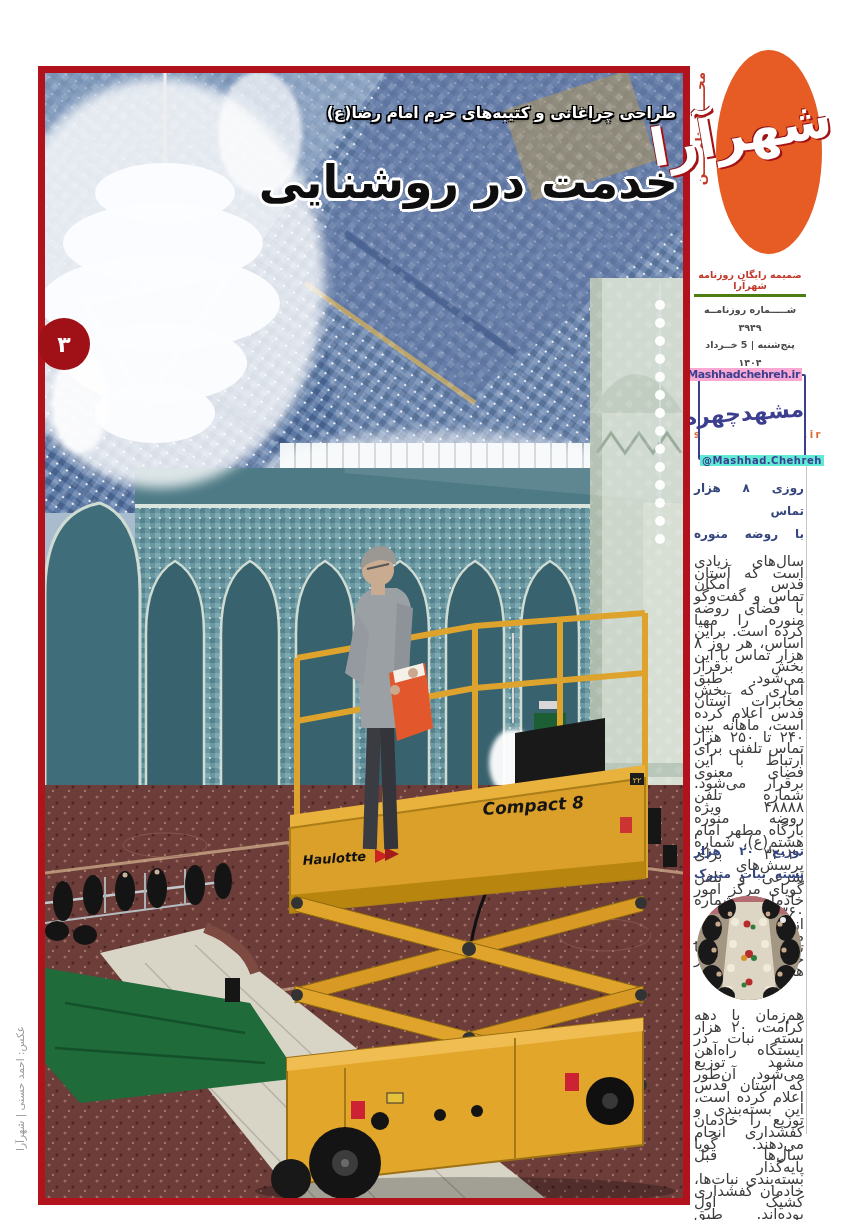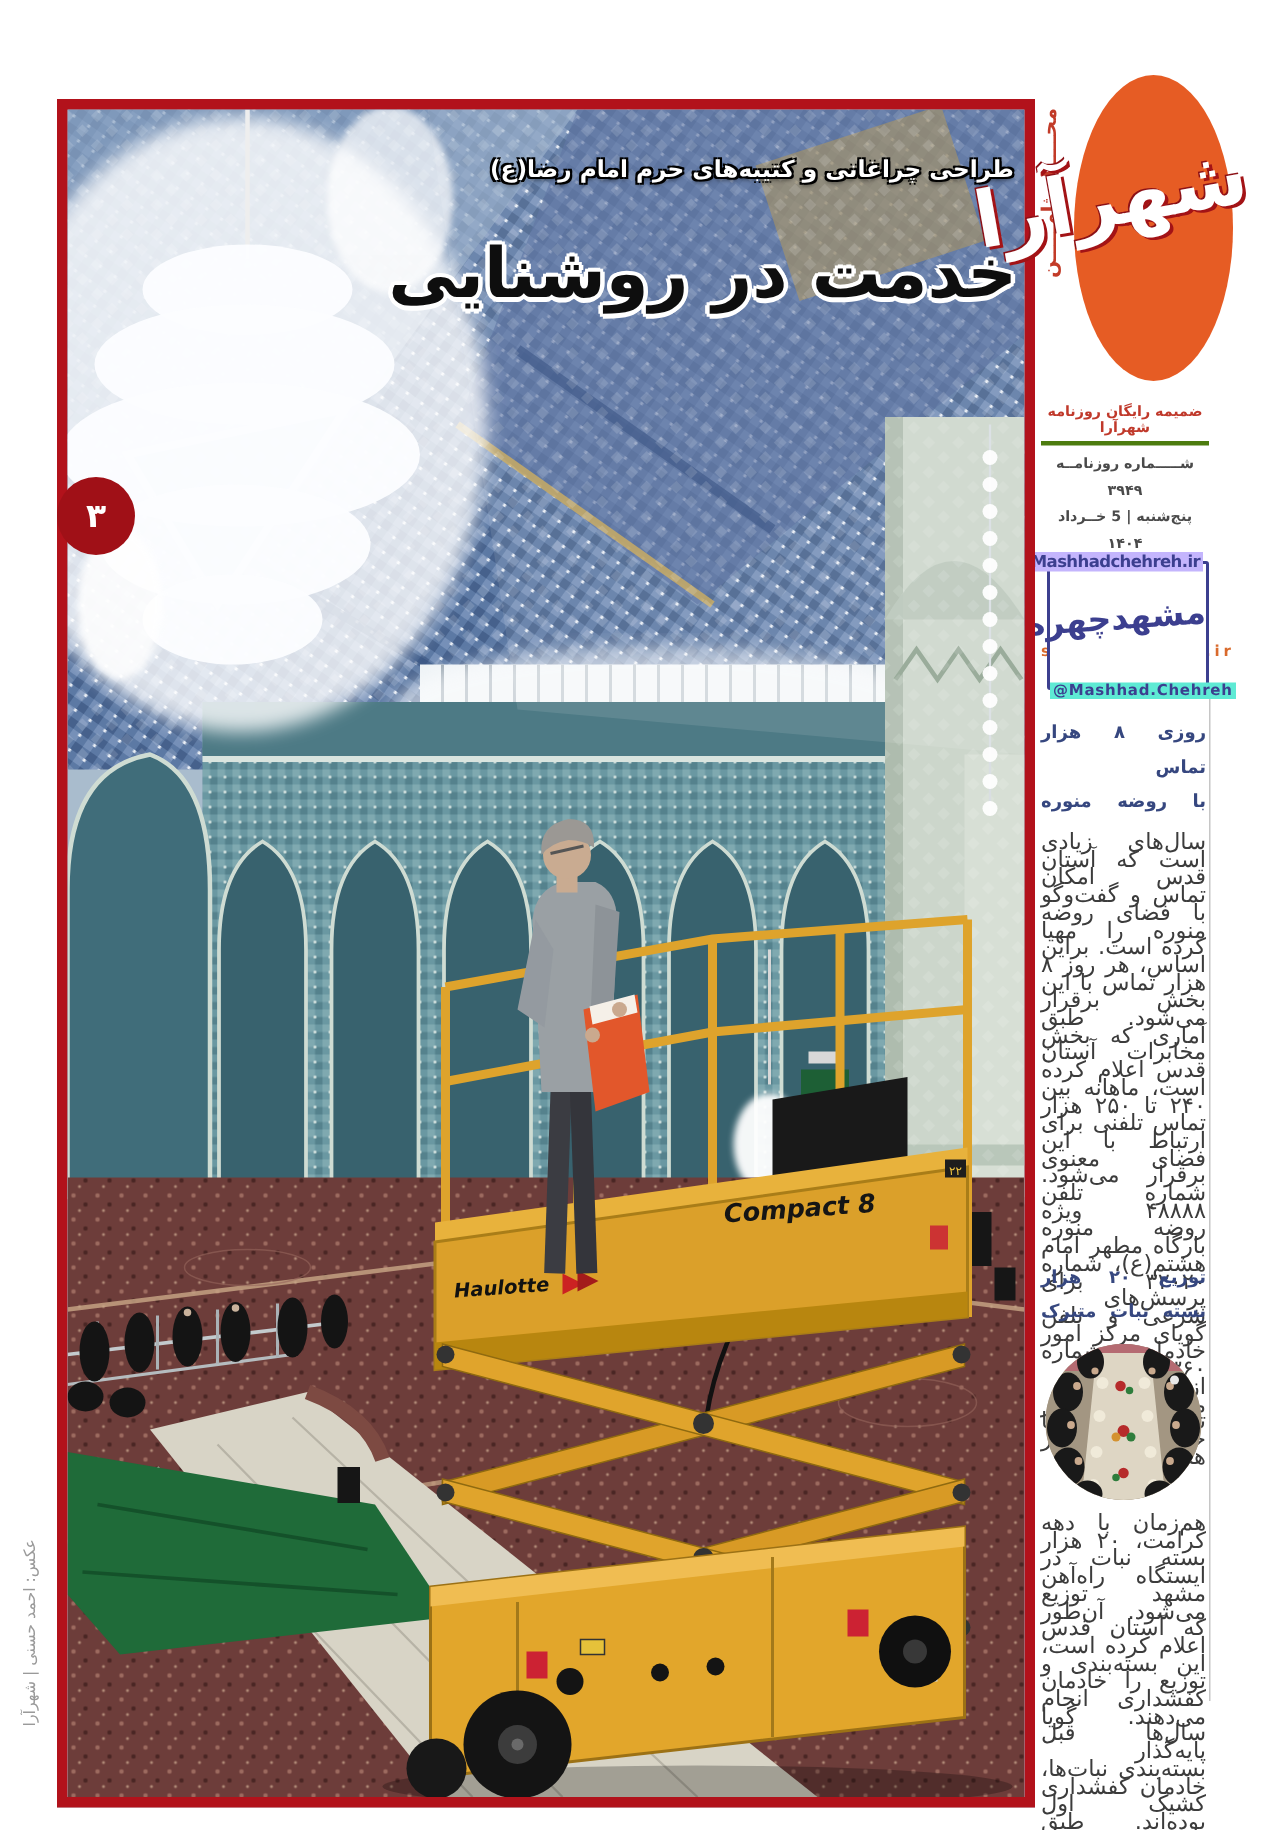--- a/index.html
+++ b/index.html
@@ -69,21 +69,21 @@
   .m-sup{color:#c0392b;font-weight:bold;font-size:9.5px;padding-bottom:3px;border-bottom:3px solid #4d7c0f;margin-bottom:4px;}
   .m-meta{color:#4a4a4a;font-weight:bold;font-size:9.5px;line-height:17.5px;}
   .m-ever{color:#cf7f72;font-size:8px;margin-top:3px;}
   .m-web{color:#d96a2c;font-weight:bold;font-size:10px;letter-spacing:2.5px;margin-top:2px;direction:ltr;}
   
   .social-box{
     position:absolute;left:698px;top:374px;width:104px;height:82px;
     border:2px solid #3c3f8f;border-radius:2px;background:#fff;
   }
   .sb-site{
-    position:absolute;top:-8px;right:2px;background:#c4b5fd;padding:0 2px;
+    position:absolute;top:-8px;right:2px;background:#f9a8d4;padding:0 2px;
     color:#3c3f8f;font-weight:bold;font-size:11px;letter-spacing:-0.4px;
   }
   .sb-calli{
     position:absolute;left:0;top:24px;width:104px;text-align:center;
     transform:rotate(-4deg);
     color:#3c3f8f;font-weight:bold;font-size:22px;direction:rtl;
   }
   .sb-handle{
     position:absolute;bottom:-8px;left:0;background:#5eead4;padding:0 2px;
     color:#3c3f8f;font-weight:bold;font-size:10px;letter-spacing:.5px;

